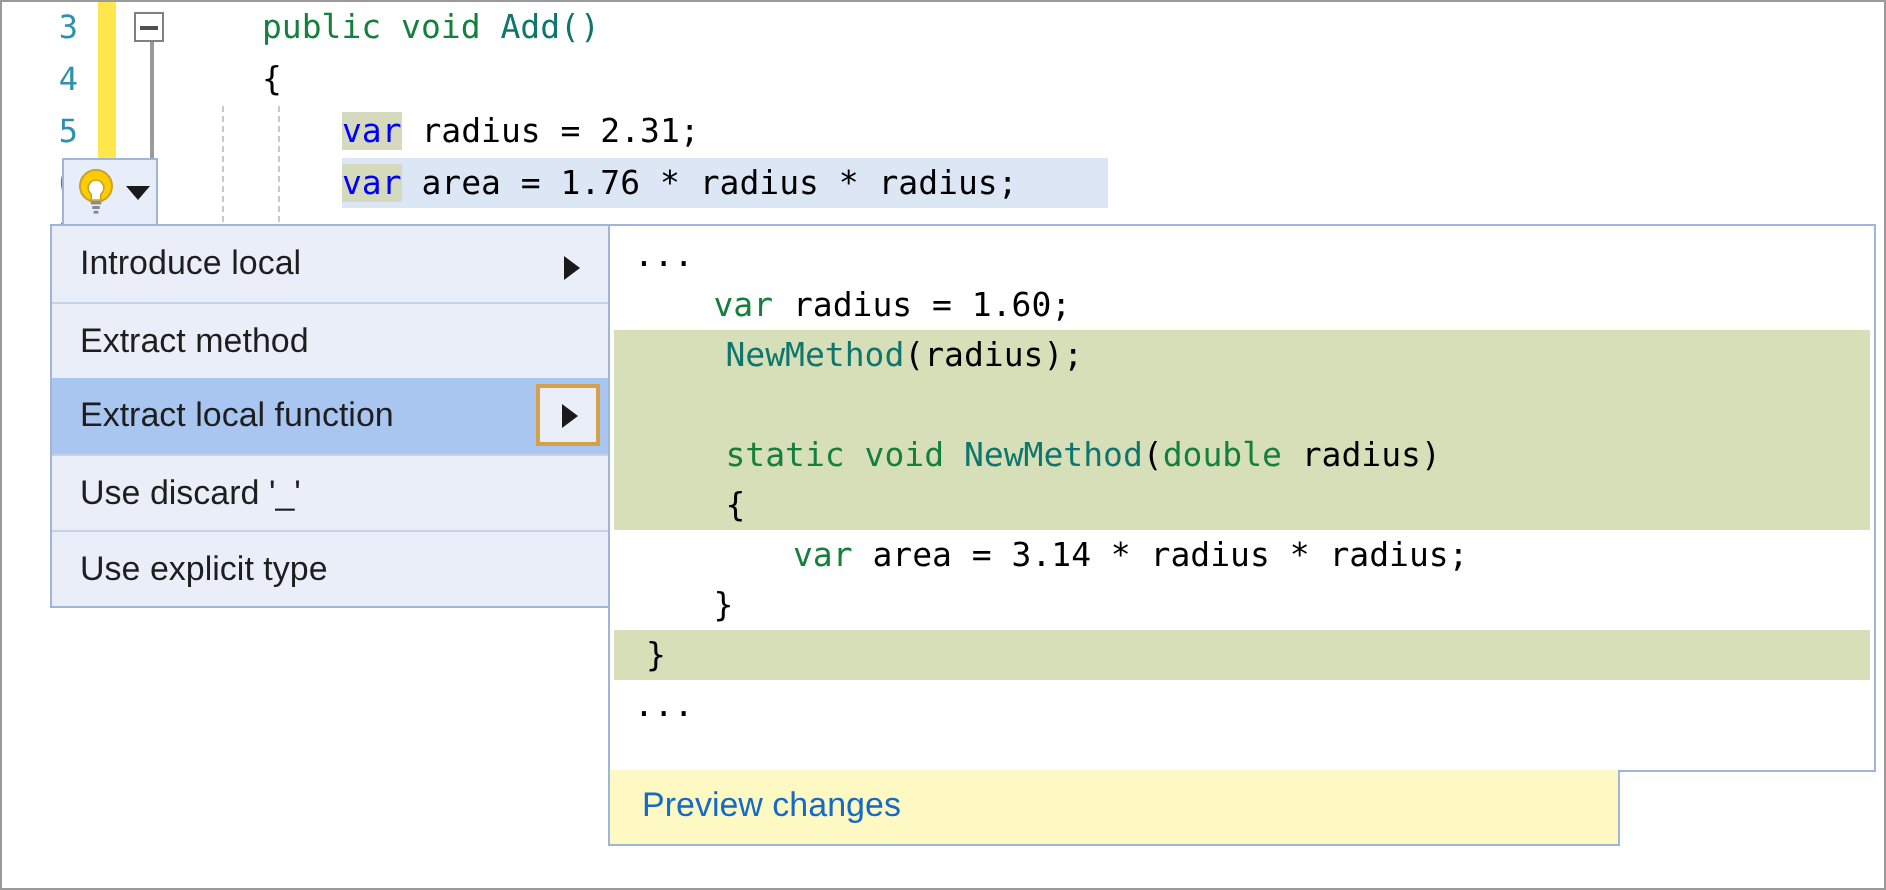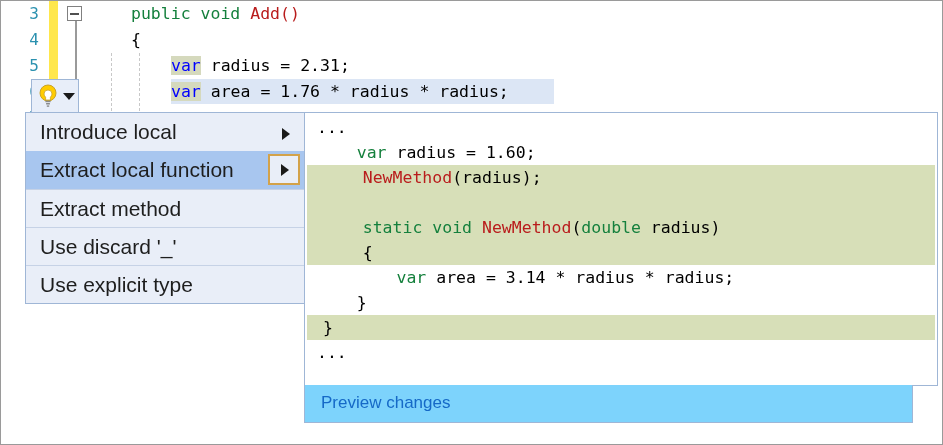--- a/index.html
+++ b/index.html
@@ -88,21 +88,21 @@
     position: absolute;
     left: 0;
     height: 26px;
     line-height: 26px;
     font-family: "DejaVu Sans Mono", monospace;
     font-size: 16.5px;
     white-space: pre;
     color: #000000;
   }
   .kw       { color: #15803d; }
-  .meth     { color: #b91c1c; }
+  .meth     { color: #0f766e; }
   .plain    { color: #000000; }
   .unused   { color: #000000; }
   .varhl    { background: #d5d9bd; color: #0000ff; }
   .sel-line {
     position: absolute;
     background: #dce6f5;
     height: 25px;
   }
 
   
@@ -143,21 +143,21 @@
     background: #e9eef8;
     border: 1px solid #9fb6d6;
     box-sizing: border-box;
     z-index: 6;
   }
   .menu-item {
     position: relative;
     height: 38px;
     line-height: 38px;
     padding-left: 14px;
-    font-size: 21px;
+    font-size: 17px;
     color: #1e1e1e;
     box-sizing: border-box;
     white-space: nowrap;
   }
   .menu-item.sep {
     border-top: 1px solid #c6d2e6;
   }
   .menu-item.selected {
     background: #a8c6ef;
   }
@@ -228,23 +228,23 @@
   }
   .pv-line.added {
     background: #d7dfb8;
     padding-left: 16px;
   }
 
   #preview-footer {
     position: absolute;
     left: 303px;
     top: 384px;
-    width: 609px;
+    width: 506px;
     height: 38px;
-    background: #7dd3fc;
+    background: #fef9c3;
     border: 1px solid #9fb6d6;
     border-top: none;
     box-sizing: border-box;
     z-index: 7;
   }
   #preview-footer .link {
     position: absolute;
     left: 16px;
     top: 8px;
     font-size: 17px;
@@ -296,27 +296,27 @@
     <div class="chev"></div>
   </div>
 
   <div id="context-menu">
 
     <div class="menu-item">
       <span>Introduce local</span>
       <span class="submenu-arrow"></span>
     </div>
 
+    <div class="menu-item sep">
+      <span>Extract method</span>
+    </div>
+
     <div class="menu-item selected">
       <span>Extract local function</span>
       <span class="arrow-box"></span>
-    </div>
-
-    <div class="menu-item sep">
-      <span>Extract method</span>
     </div>
 
     <div class="menu-item sep">
       <span>Use discard '_'</span>
     </div>
 
     <div class="menu-item sep">
       <span>Use explicit type</span>
     </div>
 

